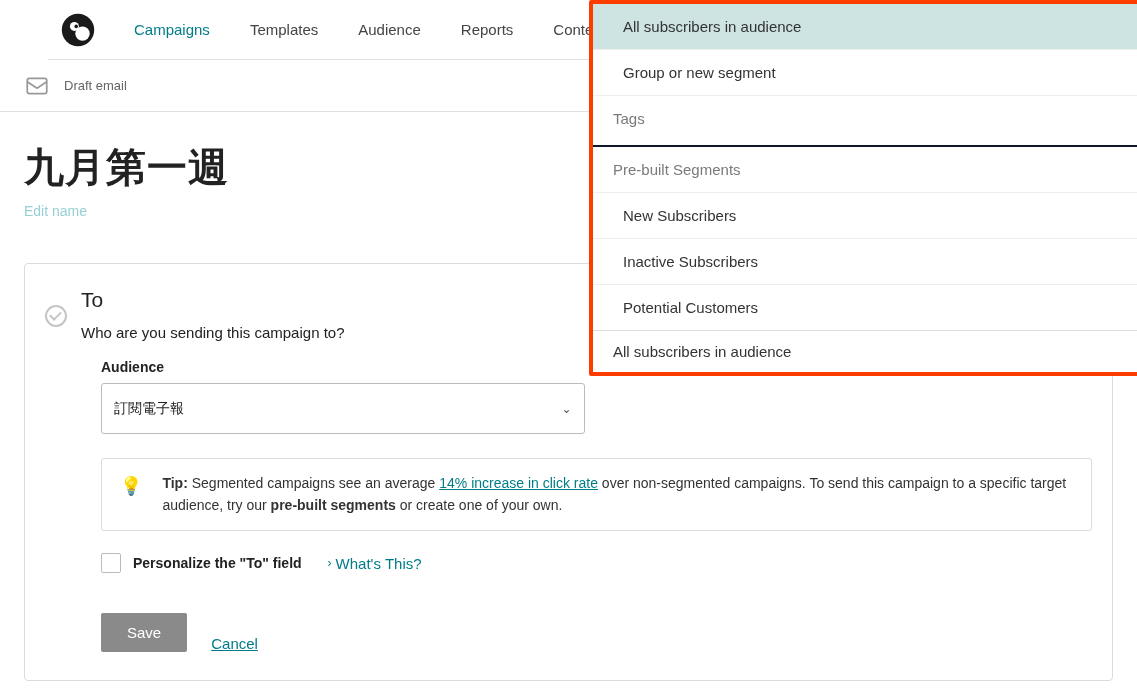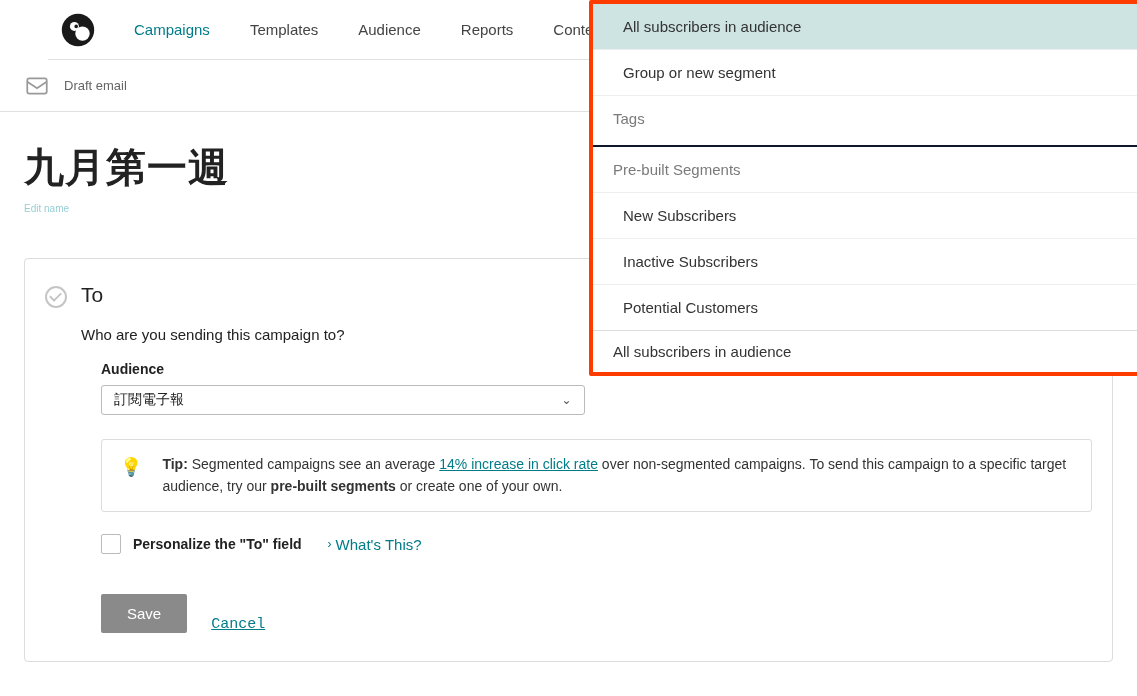--- a/index.html
+++ b/index.html
@@ -17,45 +17,45 @@
 .subheader-icon svg { width: 26px; height: 26px; }
 .subheader-meta { display: flex; flex-direction: column; gap: 2px; }
 .subheader-title-row { display: flex; align-items: center; gap: 12px; }
 .subheader-title { font-size: 16px; font-weight: 600; }
 .badge { background: #e6e6e6; color: #444; padding: 3px 12px; border-radius: 12px; font-size: 13px; }
 .subheader-sub { font-size: 13px; color: #666; text-align: center; }
 .subheader .nav-spacer { flex: 1; }
 .send-btn { font-size: 15px; color: #333; padding: 6px 12px; cursor: pointer; }
 .page { padding: 28px 24px 32px; }
 .page-title { font-size: 40px; font-weight: 600; letter-spacing: 1px; }
-.edit-name { color: #97cfd5; font-size: 10px; margin-top: 8px; cursor: pointer; }
+.edit-name { color: #97cfd5; font-size: 14px; margin-top: 8px; cursor: pointer; }
 .card { border: 1px solid #dcdcdc; border-radius: 4px; margin-top: 44px; padding: 24px 20px 28px; position: relative; }
-.card-header { display: flex; align-items: flex-start; gap: 14px; }
+.card-header { display: flex; align-items: center; gap: 14px; }
 .check-circle { width: 22px; height: 22px; border: 2px solid #c5c5c5; border-radius: 50%; flex-shrink: 0; margin-top: 3px; position: relative; }
 .check-circle::after { content: ""; position: absolute; left: 5px; top: 2px; width: 5px; height: 9px; border: solid #c5c5c5; border-width: 0 2px 2px 0; transform: rotate(45deg); }
 .card-heading { font-size: 21px; font-weight: 500; }
-.card-sub { font-size: 15px; margin-top: 19px; }
+.card-sub { font-size: 15px; margin-top: 12px; }
 .form-area { margin-left: 56px; margin-top: 18px; display: flex; gap: 24px; }
 .form-col { flex: 1; }
 .form-label { font-size: 14px; font-weight: 600; margin-bottom: 8px; }
-.select-box { border: 1px solid #bbb; border-radius: 3px; height: 30px; display: flex; align-items: center; padding: 0 12px; font-size: 14px; position: relative; background: #fff; cursor: pointer; }
+.select-box { border: 1px solid #bbb; border-radius: 3px; height: 51px; display: flex; align-items: center; padding: 0 12px; font-size: 14px; position: relative; background: #fff; cursor: pointer; }
 .select-box .chev { position: absolute; right: 12px; top: 50%; transform: translateY(-50%); font-size: 12px; color: #555; }
 .tip-box { border: 1px solid #dcdcdc; border-radius: 3px; padding: 14px 18px; display: flex; gap: 20px; margin-top: 24px; margin-left: 56px; }
 .bulb { color: #e6a817; font-size: 18px; flex-shrink: 0; margin-top: 2px; }
 .tip-text { font-size: 14px; line-height: 1.55; color: #333; }
 .tip-link { color: #007C89; text-decoration: underline; cursor: pointer; }
 .tip-strong { font-weight: 600; }
 .personalize-row { display: flex; align-items: center; gap: 12px; margin-top: 22px; margin-left: 56px; }
 .checkbox { width: 20px; height: 20px; border: 1px solid #bbb; border-radius: 2px; background: #fff; cursor: pointer; }
 .personalize-label { font-size: 14px; font-weight: 600; }
 .whats-this { color: #007C89; font-size: 15px; font-weight: 500; margin-left: 14px; cursor: pointer; display: flex; align-items: center; gap: 4px; }
 .whats-this .chev-r { font-size: 12px; }
 .action-row { display: flex; align-items: flex-end; gap: 24px; margin-top: 40px; margin-left: 56px; }
 .btn-save { background: #8a8a8a; color: #fff; border: none; padding: 11px 26px; font-size: 15px; cursor: pointer; border-radius: 2px; }
-.btn-cancel { color: #007C89; text-decoration: underline; font-size: 15px; cursor: pointer; font-family: Liberation Mono, monospace; }
+.btn-cancel { color: #007C89; text-decoration: underline; font-size: 15px; cursor: pointer; }
 
 .dropdown-wrap { position: absolute; top: 0; left: 589px; width: 584px; border: 4px solid #ff3c00; border-radius: 2px; background: #fff; z-index: 50; }
 .dropdown-inner { max-height: 405px; overflow-y: scroll; }
 .dropdown-inner::-webkit-scrollbar { width: 12px; }
 .dropdown-inner::-webkit-scrollbar-thumb { background: #c5c5c5; border-radius: 6px; }
 .dropdown-inner::-webkit-scrollbar-track { background: #f4f4f4; }
 .dd-item { padding: 14px 30px; font-size: 15px; color: #333; cursor: pointer; border-bottom: 1px solid #eee; }
 .dd-item.selected { background: #cde4e2; }
 .dd-section { padding: 14px 20px; border-bottom: 2px solid #0f172a; }
 .dd-section-title { color: #7a7a7a; font-size: 15px; margin-bottom: 4px; }

